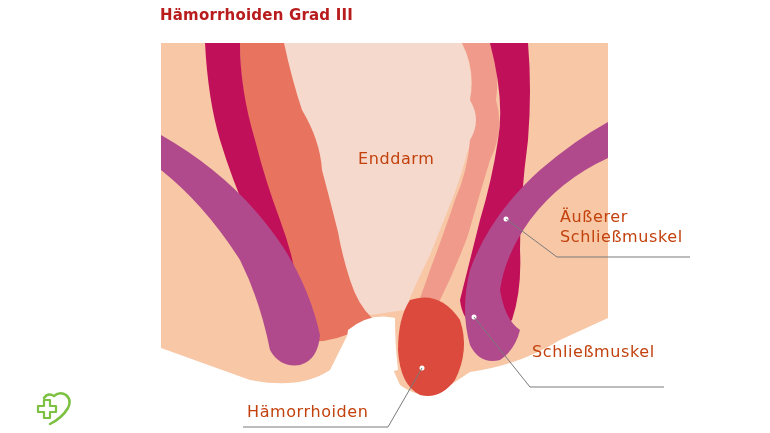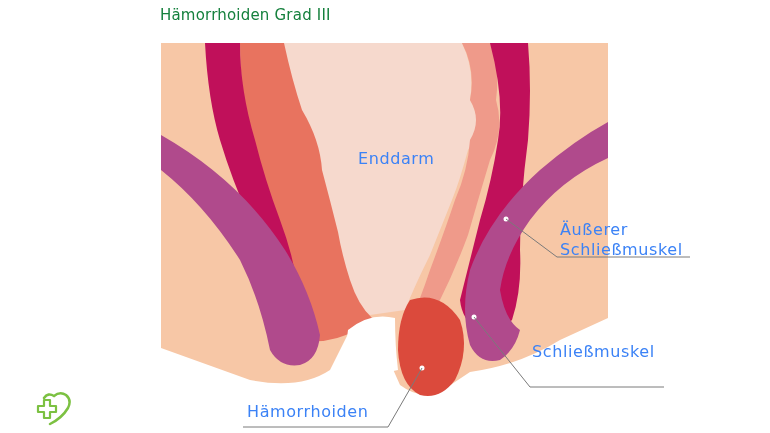--- a/index.html
+++ b/index.html
@@ -1,21 +1,21 @@
 <!DOCTYPE html>
 <html><head>
 <meta charset="utf-8">
 <style>
   html, body { margin: 0; padding: 0; background: #ffffff; }
   body { width: 770px; height: 433px; position: relative; overflow: hidden; font-family: "DejaVu Sans", sans-serif; }
-  .title { position: absolute; left: 160px; top: 6px; font-size: 15px; font-weight: normal; color: #15803d; letter-spacing: 0.2px; }
+  .title { position: absolute; left: 160px; top: 6px; font-size: 15px; font-weight: bold; color: #b91c1c; letter-spacing: 0.2px; }
   .diagram { position: absolute; left: 0; top: 0; width: 770px; height: 433px; }
-  .label { position: absolute; font-size: 16px; color: #3b82f6; line-height: 20px; letter-spacing: 0.6px; }
+  .label { position: absolute; font-size: 16px; color: #c2410c; line-height: 20px; letter-spacing: 0.6px; }
   .lbl-enddarm { left: 358px; top: 149px; }
-  .lbl-aeusserer { left: 560px; top: 220px; }
+  .lbl-aeusserer { left: 560px; top: 207px; }
   .lbl-innerer { left: 532px; top: 342px; }
   .lbl-schwell { left: 247px; top: 402px; }
   .logo { position: absolute; left: 30px; top: 390px; width: 46px; height: 38px; }
 </style>
 </head>
 <body>
 
 <div class="title">Hämorrhoiden Grad III</div>
 
 <svg class="diagram" viewBox="0 0 770 433" xmlns="http://www.w3.org/2000/svg">

